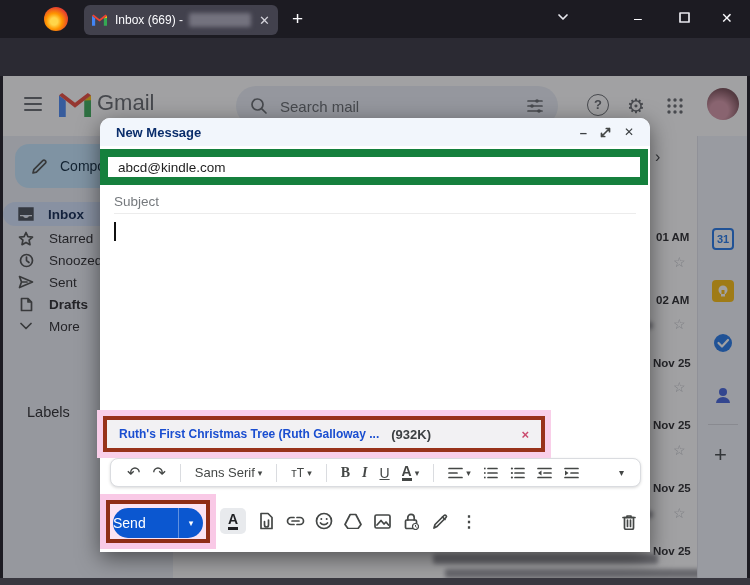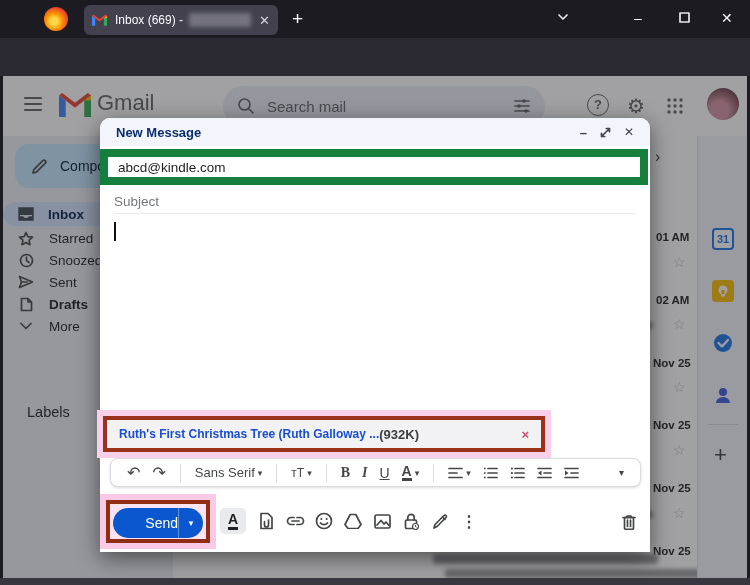--- a/index.html
+++ b/index.html
@@ -29,21 +29,21 @@
   .ext { position:absolute; top:46px; }
   .badge { position:absolute; top:-6px; right:-7px; min-width:14px; height:13px; padding:0 2px; border-radius:3px;
            font-size:9px; font-weight:700; color:#fff; text-align:center; line-height:13px; }
 
   
   .content { position:absolute; left:3px; top:76px; width:744px; height:502px; background:#fff; overflow:hidden; }
   .gmail-header { position:absolute; left:0; top:0; width:744px; height:60px; background:#fff; }
   .hamb { position:absolute; left:21px; top:21px; width:18px; height:14px; display:flex; flex-direction:column; justify-content:space-between; }
   .hamb div { height:2px; background:#5f6368; border-radius:1px; }
   .gmail-word { position:absolute; left:94px; top:14px; font-size:22px; color:#5f6368; }
-  .searchbar { position:absolute; left:220px; top:10px; width:322px; height:40px; border-radius:20px; background:#e9eef6;
+  .searchbar { position:absolute; left:233px; top:10px; width:322px; height:40px; border-radius:20px; background:#e9eef6;
                display:flex; align-items:center; padding:0 14px; gap:12px; }
   .search-ph { color:#5f6368; font-size:15px; }
   .hdr-ic { position:absolute; top:18px; color:#5f6368; }
   .avatar { position:absolute; left:704px; top:12px; width:32px; height:32px; border-radius:50%;
             background:radial-gradient(circle at 38% 70%, #d493a4 0 30%, #7a4a54 70%, #54343c 100%); }
 
   
   .sidebar { position:absolute; left:0; top:60px; width:170px; height:442px; background:#eceff7; }
   .compose-pill { position:absolute; left:12px; top:8px; width:148px; height:44px; border-radius:14px; background:#c2e7ff;
                   display:flex; align-items:center; gap:12px; padding:0 16px; color:#001d35; font-size:14px; font-weight:500; }
@@ -74,40 +74,40 @@
             display:flex; align-items:center; padding:0 10px; z-index:12; }
   .to-value { font-size:13.5px; color:#1f1f1f; }
   .subject-row { position:absolute; left:14px; top:72px; width:522px; height:24px; display:flex; align-items:center;
                  border-bottom:1px solid #ececec; }
   .subject-ph { font-size:13.5px; color:#75797d; }
   .caret { position:absolute; left:14px; top:104px; width:1.5px; height:19px; background:#111; }
 
   .attach-box { position:absolute; left:3px; top:298px; width:442px; height:36px; border:4px solid #98321a;
                 box-shadow:0 0 0 6px #f9cfe9; background:#f2f1f3; display:flex; align-items:center; padding:0 12px; z-index:12; }
   .attach-name { font-size:12px; font-weight:700; color:#1a4ed0; white-space:nowrap; }
-  .attach-size { font-size:13px; font-weight:700; color:#3c4043; }
+  .attach-size { font-size:13px; font-weight:700; color:#3c4043; margin-left:12px; }
   .attach-x { margin-left:auto; color:#cb4b6e; font-size:13px; font-weight:700; }
 
   .fmtbar { position:absolute; left:10px; top:340px; width:531px; height:29px; background:#fff; border:1px solid #dadce0;
             border-radius:8px; box-shadow:0 1px 3px rgba(0,0,0,0.15); display:flex; align-items:center; padding:0 10px;
             gap:0; color:#444746; z-index:11; }
   .fmt-sep { width:1px; height:18px; background:#dadce0; margin:0 8px; }
   .fmt-it { display:flex; align-items:center; justify-content:center; padding:0 6px; font-size:14px; color:#444746; }
   .fmt-caret { font-size:9px; color:#444746; margin-left:3px; }
   .fname { font-size:13px; }
   .fB { font-weight:800; font-family:"Liberation Serif", serif; }
   .fI { font-style:italic; font-family:"Liberation Serif", serif; font-weight:600;}
   .fU { text-decoration:underline; }
   .fA { border-bottom:3px solid #444746; line-height:13px; font-weight:600; }
 
   .send-annot { position:absolute; left:6px; top:382px; width:104px; height:43px; border:4px solid #8f2d15;
                 box-shadow:0 0 0 6px #f9c9e6; background:#fbe3f2; z-index:12; }
   .send-btn { position:absolute; left:3px; top:3.5px; width:90px; height:30px; background:#0b57d0; border-radius:16px;
               display:flex; align-items:center; color:#fff; }
-  .send-label { flex:1; text-align:right; font-size:14px; font-weight:500; }
+  .send-label { flex:1; text-align:left; font-size:14px; font-weight:500; }
   .send-div { width:1px; height:30px; background:rgba(255,255,255,0.35); }
   .send-arrow { width:24px; text-align:center; font-size:9px; }
 
   .bot-ic { position:absolute; top:392px; width:22px; height:22px; display:flex; align-items:center; justify-content:center; z-index:11; }
   .fmt-toggle { background:#e8eaed; border-radius:5px; width:26px; height:26px; top:390px; }
   .fmt-toggle span { font-size:14px; font-weight:700; color:#202124; border-bottom:3px solid #202124; line-height:15px; }
 
   svg { display:block; }
   .ic-stroke { stroke:#5f6368; fill:none; stroke-width:1.7; stroke-linecap:round; stroke-linejoin:round; }
   .ic-dark { stroke:#444746; }

